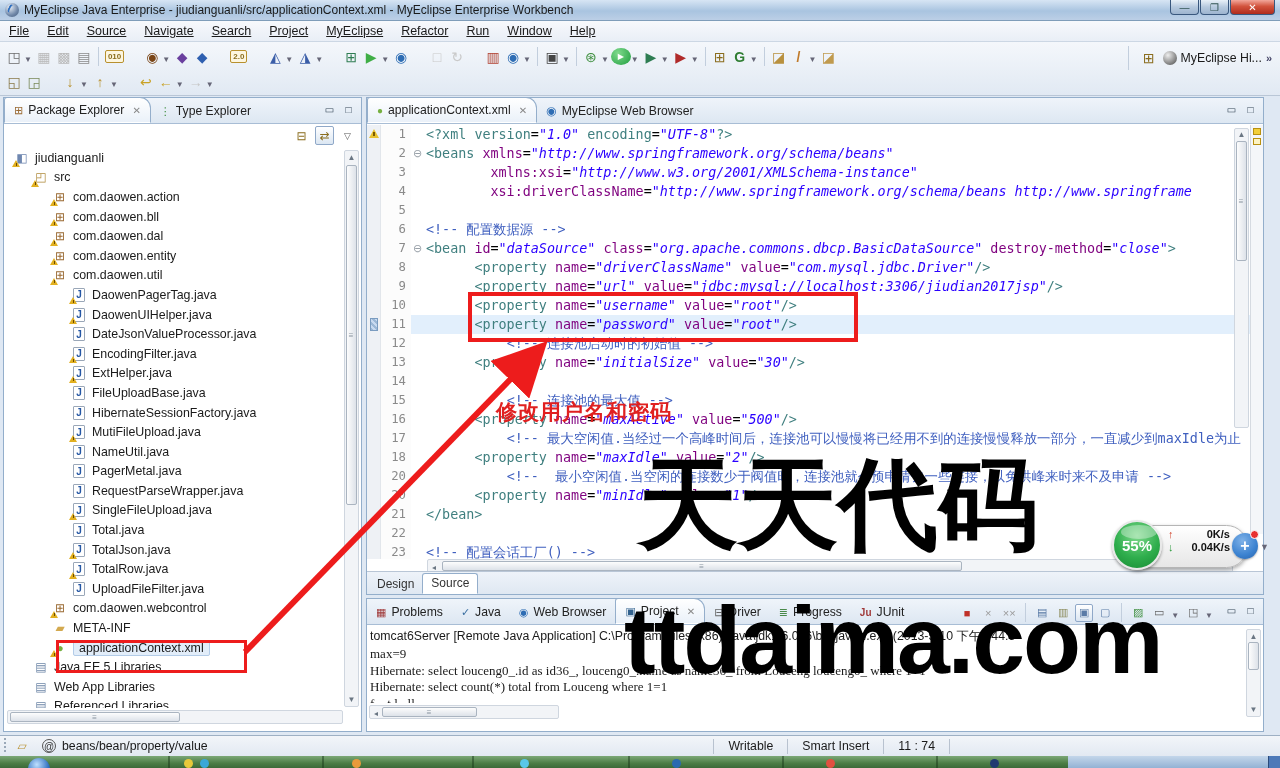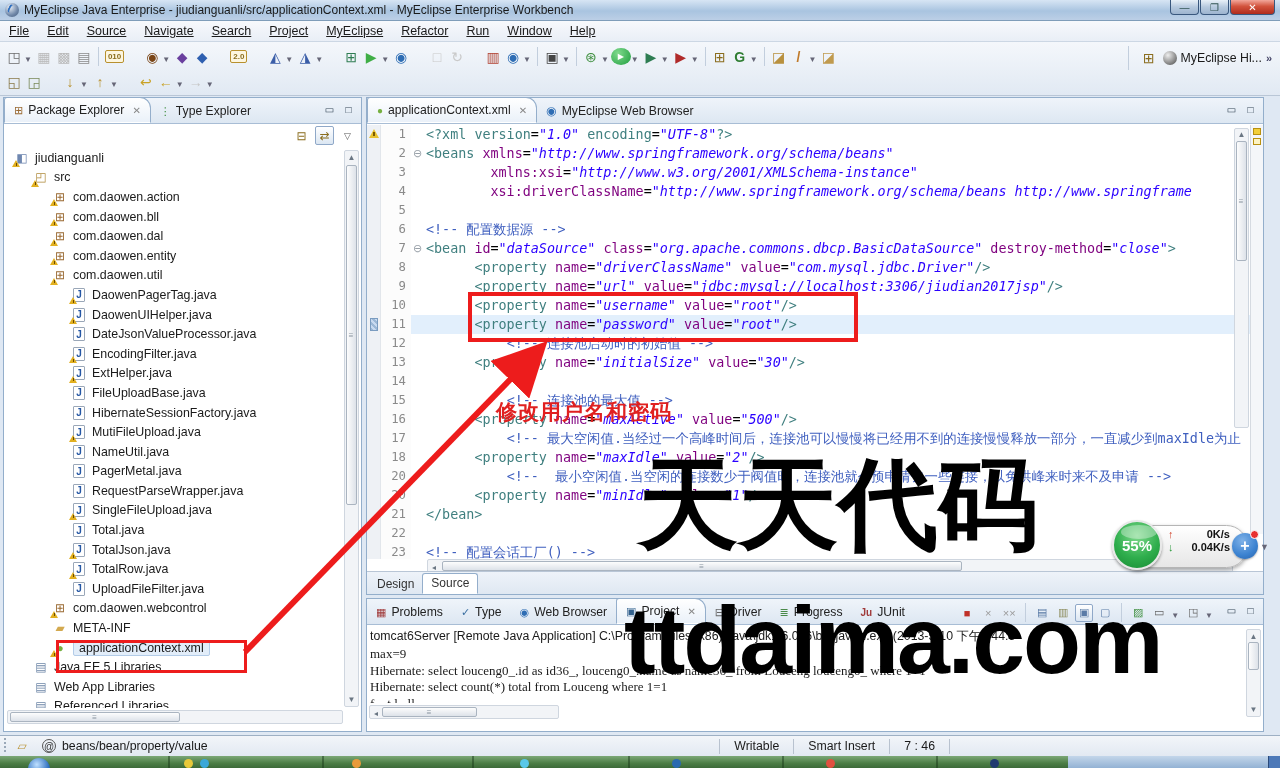--- a/index.html
+++ b/index.html
@@ -523,21 +523,21 @@
 </div>
 
 <div class="panel" id="bottom-panel" style="left:366px;top:598px;width:898px;height:134px;">
   <div class="vtabs" id="bottom-tabs">
       <span class="vtab">
         <span style="color: rgb(160, 58, 58); font-size: 11px;">▦</span>
         <span>Problems</span>
       </span>
       <span class="vtab">
         <span style="color: rgb(58, 110, 160); font-size: 11px;">✓</span>
-        <span>Type</span>
+        <span>Java</span>
       </span>
       <span class="vtab">
         <span style="color: rgb(46, 109, 180); font-size: 11px;">◉</span>
         <span>Web Browser</span>
       </span>
       <span class="vtab act">
         <span style="color: rgb(51, 98, 142); font-size: 11px;">▣</span>
         <span>Project</span>
         <span class="x">✕</span>
       </span>
@@ -593,21 +593,21 @@
   <span class="sdots"></span>
   <span class="tbtn" style="font-size:12px;color:#b8902e">▱</span>
   <span class="at">@</span>
   <span>beans/bean/property/value</span>
   <span style="flex:1"></span>
   <span class="ssep"></span>
   <span class="sfield">Writable</span>
   <span class="ssep"></span>
   <span class="sfield">Smart Insert</span>
   <span class="ssep"></span>
-  <span class="sfield">7 : 46</span>
+  <span class="sfield">11 : 74</span>
   <span class="ssep"></span>
   <span style="width:330px"></span>
 </div>
 
 <div id="taskbar">
   <span class="orb"></span>
   <span class="tkseg" style="left:168px"></span>
     <span class="tkseg" style="left:322px"></span>
   <span class="tkseg" style="left:472px"></span>
     <span class="tkseg" style="left:628px"></span>

